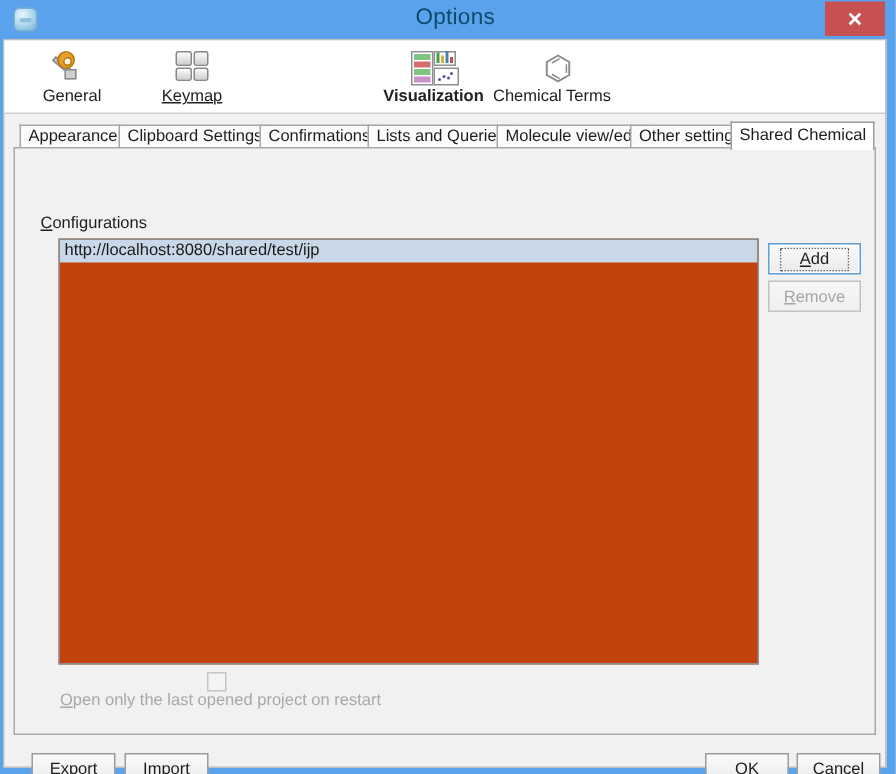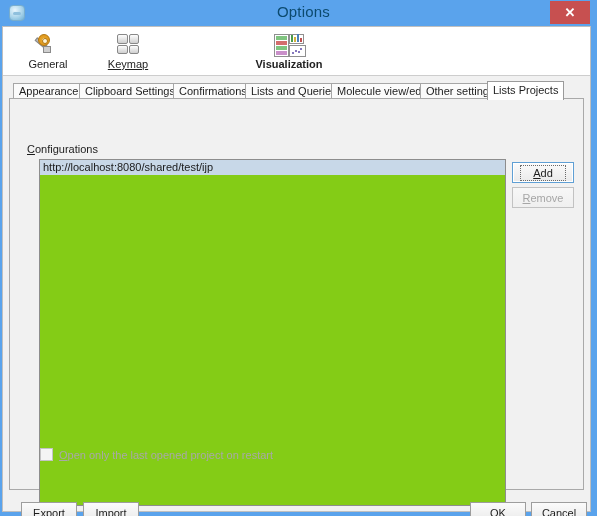--- a/index.html
+++ b/index.html
@@ -256,22 +256,22 @@
     left: 24px; top: 116px;
     font-size: 11px;
     color: #1d1d1d;
   }
   .ul { text-decoration: underline; }
 
   
   #config-list {
     position: absolute;
     left: 36px; top: 132px;
-    width: 467px; height: 347px;
-    background: #84cc16;
+    width: 467px; height: 284px;
+    background: #c2410c;
     border: 1px solid #8d8d8d;
     box-sizing: border-box;
     overflow: hidden;
   }
   .list-row {
     height: 15px;
     line-height: 15px;
     padding-left: 3px;
     font-size: 11px;
     color: #1a1a1a;
@@ -312,20 +312,21 @@
     cursor: default;
   }
 
   
   .cbrow {
     position: absolute;
     left: 37px;
     display: flex;
     align-items: center;
     font-size: 11px;
+    flex-direction: column;
   }
   #cb-open-last { top: 421px; color: #a8a8a8; cursor: default; }
   #cb-disable-restore { top: 441px; color: #1a1a1a; cursor: pointer; }
   .cbbox {
     width: 13px; height: 13px;
     background: #fff;
     border: 1px solid #8d8d8d;
     margin-right: 6px;
     box-sizing: border-box;
     flex: none;
@@ -411,30 +412,41 @@
           <div class="ic-vscatter">
             <i style="left:2px;top:6px"></i>
             <i style="left:5px;top:4px"></i>
             <i style="left:8px;top:5px"></i>
             <i style="left:10px;top:2px"></i>
           </div>
         </div>
         <div class="tool-label">Visualization</div>
       </div>
 
+      <div class="tool-btn" style="left:320px;width:90px;">
+        <div class="tool-icon">
+          <svg class="ic-benzene" width="22" height="22" viewBox="0 0 22 22">
+            <polygon points="11,2 18.5,6.3 18.5,15 11,19.3 3.5,15 3.5,6.3" fill="none" stroke="#8b8b8b" stroke-width="1.3"></polygon>
+            <line x1="16.6" y1="7.8" x2="16.6" y2="13.6" stroke="#8b8b8b" stroke-width="1"></line>
+            <line x1="12.1" y1="17.4" x2="6.9" y2="14.5" stroke="#8b8b8b" stroke-width="1"></line>
+            <line x1="6.9" y1="7.0" x2="12.1" y2="4.1" stroke="#8b8b8b" stroke-width="1"></line>
+          </svg>
+        </div>
+        <div class="tool-label">Chemical Terms</div>
+      </div>
     </div>
 
     <div id="tabstrip">
       <div class="tab" style="left:4px;">Appearance</div>
       <div class="tab" style="left:70px;">Clipboard Settings</div>
       <div class="tab" style="left:164px;">Confirmations</div>
       <div class="tab" style="left:236px;">Lists and Queries</div>
       <div class="tab" style="left:322px;">Molecule view/edit</div>
       <div class="tab" style="left:411px;">Other settings</div>
-      <div class="tab active" style="left:478px;">Lists Projects</div>
+      <div class="tab active" style="left:478px;">Shared Chemical</div>
     </div>
 
     <div id="tabpanel"></div>
 
     <div id="configurations-label"><span class="ul">C</span>onfigurations</div>
 
     <div id="config-list">
       <div class="list-row selected">http://localhost:8080/shared/test/ijp</div>
     </div>
 

